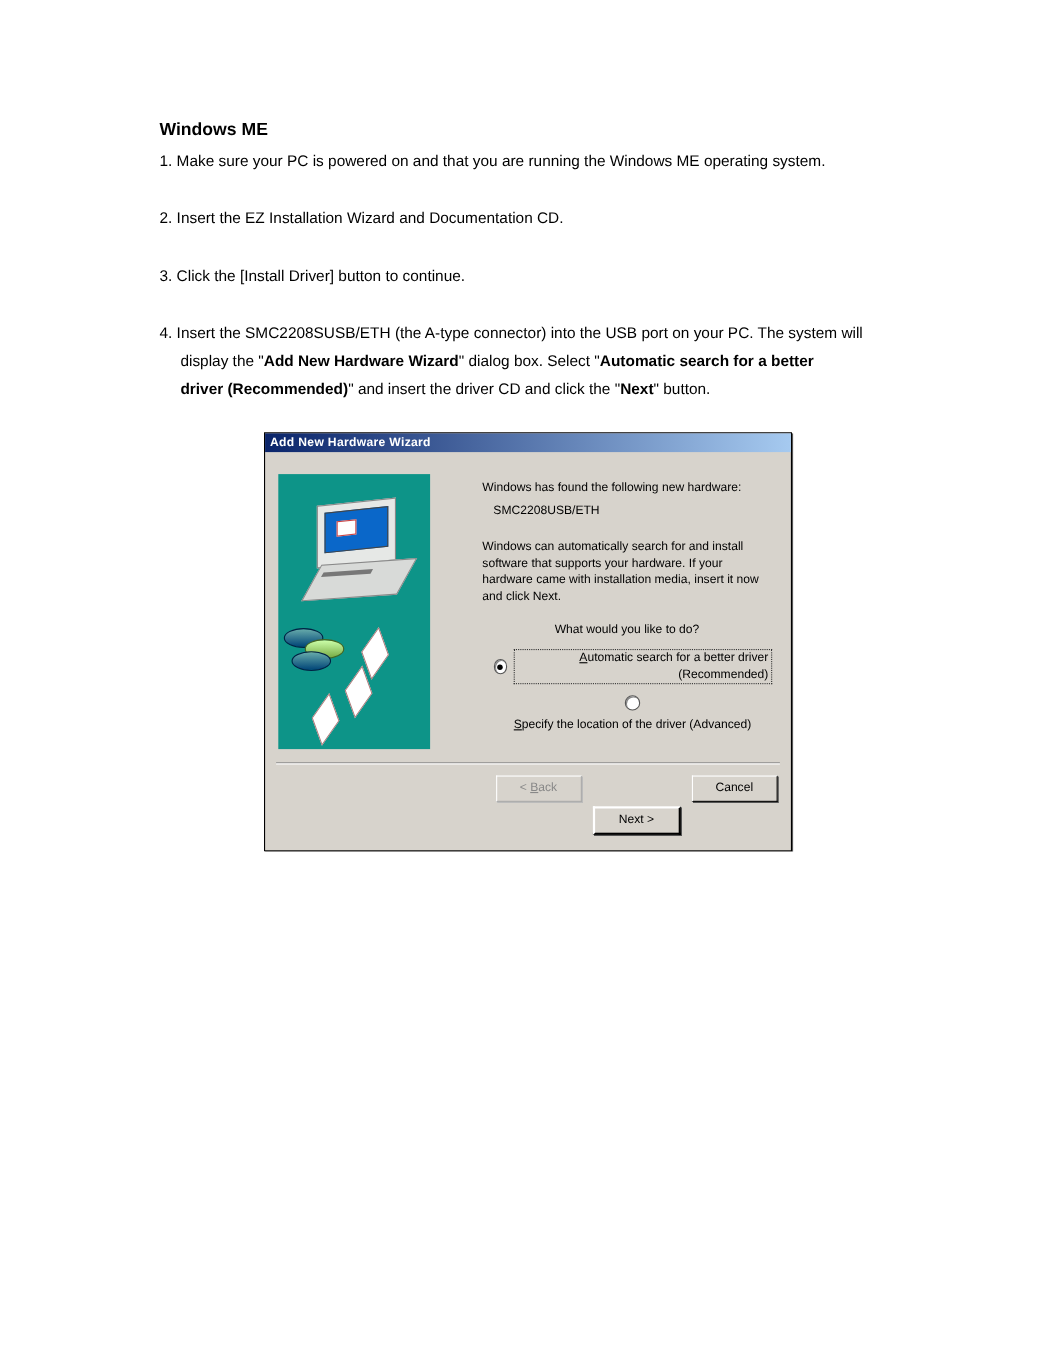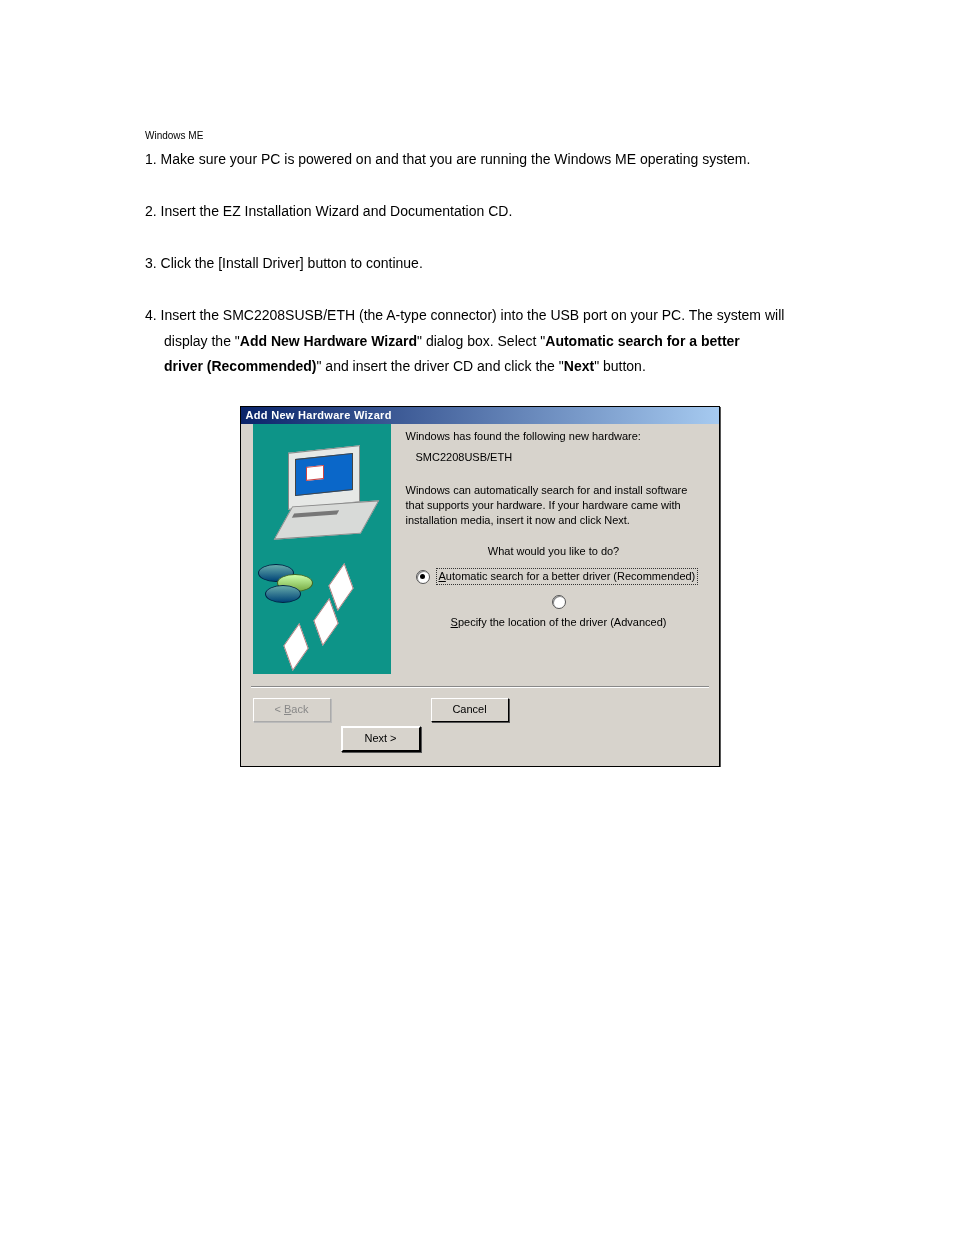--- a/index.html
+++ b/index.html
@@ -7,24 +7,23 @@
     padding: 0;
     background: #ffffff;
     font-family: Verdana, Geneva, sans-serif;
     width: 954px;
   }
   .page {
     padding: 110px 140px 0 145px;
     color: #000;
   }
   .heading {
-    font-weight: normal;
-    font-size: 10px;
+    font-weight: bold;
+    font-size: 16px;
     margin-bottom: 6px;
-    margin-top: 20px;
   }
   .step {
     font-size: 14px;
     line-height: 1.85;
     margin-bottom: 26px;
   }
   .step .cont {
     margin-left: 19px;
     display: block;
   }
@@ -45,21 +44,22 @@
   .titlebar {
     background: linear-gradient(to right, #0a246a, #a6caf0);
     color: #fff;
     font-weight: bold;
     font-size: 11px;
     padding: 2px 5px 3px 5px;
     letter-spacing: 0.3px;
   }
   .dlg-body {
     display: flex;
-    padding: 0 12px 12px 12px;
+    padding: 20px 12px 12px 12px;
+    gap: 33px;
   }
   .illus {
     width: 138px;
     height: 250px;
     background: #0d9488;
     position: relative;
     flex-shrink: 0;
   }
   
   .mon-body { position:absolute; left:35px; top:25px; width:70px; height:55px; background:#e6e8e6; border:1px solid #888; transform: skewY(-6deg); }
@@ -78,33 +78,33 @@
   .r3 { left:30px; top:210px; }
 
   .dlg-text {
     padding: 5px 5px 5px 15px;
     color:#000;
     line-height: 1.35;
   }
   .dlg-text .line { margin-bottom: 6px; }
   .device { margin: 6px 0 18px 10px; }
   .prompt { margin: 16px 0 10px 0; text-align: center; }
-  .radio-row { margin: 4px 0 4px 10px; display:flex; align-items:center; gap:6px;}
+  .radio-row { margin: 4px 0 4px 10px; display:flex; align-items:center; gap:6px;text-align:right;}
   .radio {
     width:12px; height:12px; border-radius:50%; background:#fff;
     border:1px solid #555; display:inline-flex; align-items:center; justify-content:center;
     box-shadow: inset 1px 1px 0 #888;
   }
   .radio.sel::after { content:""; width:5px; height:5px; border-radius:50%; background:#000; }
   .opt1 .txt { border:1px dotted #333; padding:0 2px; }
   .underline-letter { text-decoration: underline; }
 
   .dlg-sep { border-top:1px solid #888; border-bottom:1px solid #fff; margin: 0 10px; }
   .dlg-buttons {
-    display:flex; gap:10px; padding: 10px 12px 14px 12px;
+    display:flex; justify-content:flex-end; gap:10px; padding: 10px 12px 14px 12px;
   }
   .btn {
     min-width: 76px; height:22px; line-height:20px; text-align:center;
     background:#d7d3cc; font-size:11px; color:#000;
     border:1px solid #000; border-top-color:#fff; border-left-color:#fff;
     box-shadow: 1px 1px 0 #555;
   }
   .btn.disabled { color:#888; border-color:#aaa; border-top-color:#fff; border-left-color:#fff; box-shadow:1px 1px 0 #bbb;}
   .btn.default { border:2px solid #000; border-top-color:#fff; border-left-color:#fff;margin-top:28px; }
 </style>

